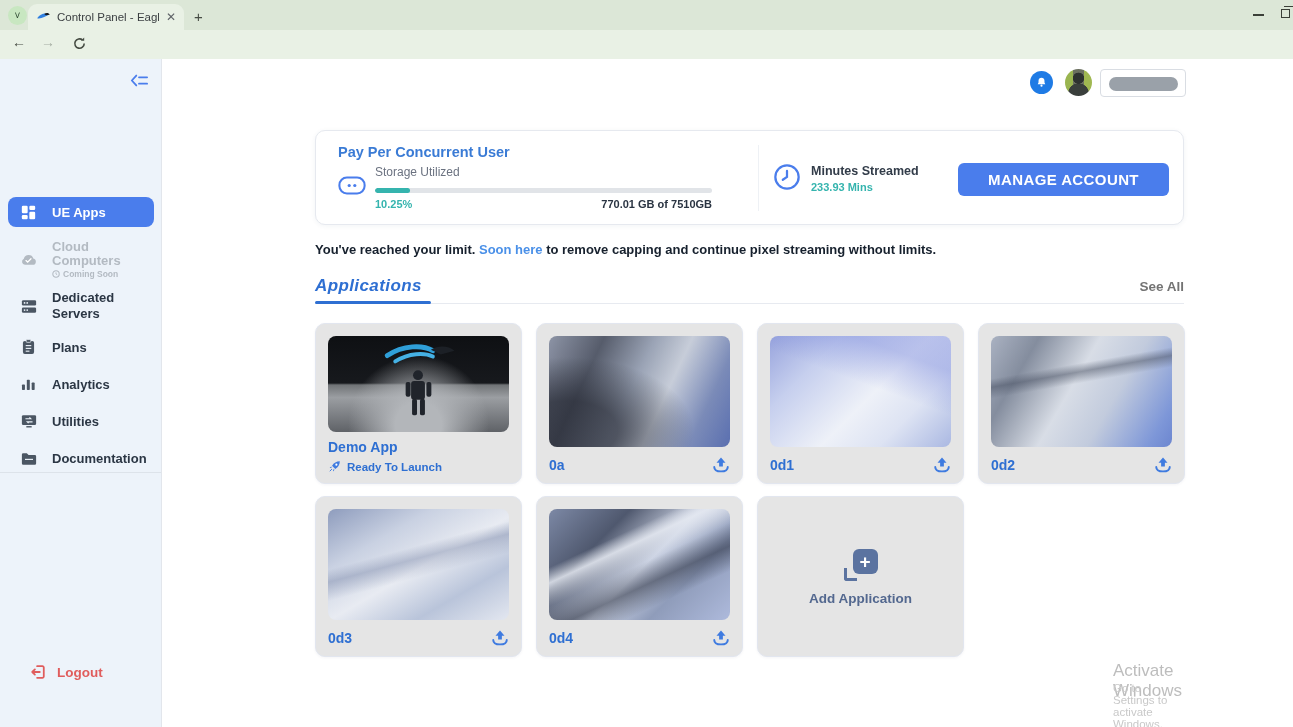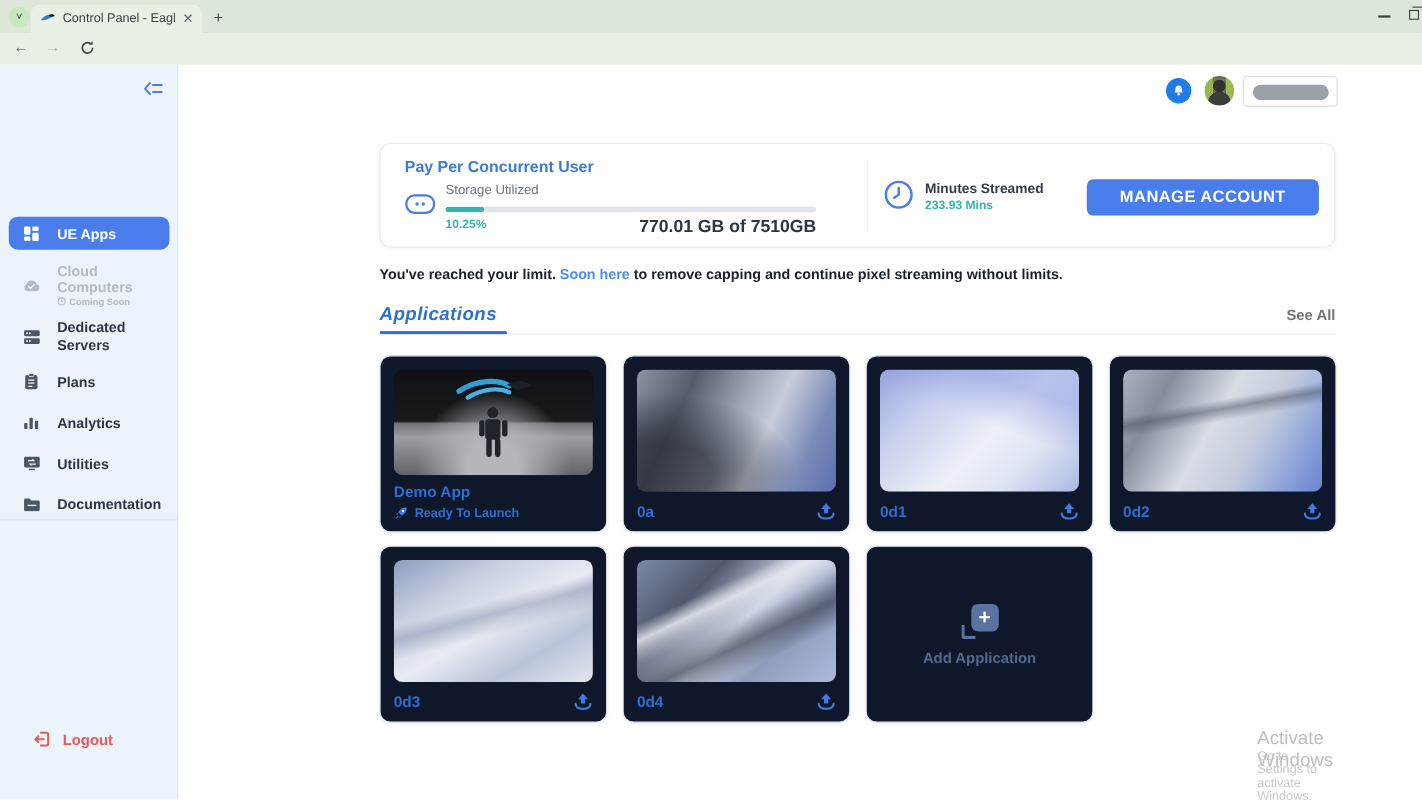--- a/index.html
+++ b/index.html
@@ -43,62 +43,62 @@
   .ni-disabled .two-line { line-height:1.1; }
   .ni-sub { font-size:8.5px; font-weight:600; color:#b3bac2; display:flex; align-items:center; gap:3px; margin-top:1px; }
   .ni-wrap { margin-bottom:15px; }
   .ni-wrap .lbl { width:82px; line-height:1.25; }
   .ni { height:20px; margin-bottom:17px; }
   .side-divider { position:absolute; left:0; top:413px; width:161px; border-top:1px solid #dde3ea; }
   .logout { position:absolute; left:30px; top:605px; display:flex; align-items:center; gap:11px;
     color:#e05c5c; font-size:13.5px; font-weight:700; }
 
   
-  .main { position:absolute; left:162px; top:0; width:1007px; height:668px;margin-left:30px; }
+  .main { position:absolute; left:162px; top:0; width:1007px; height:668px; }
   .bell-btn { position:absolute; left:868px; top:12px; width:23px; height:23px; border-radius:50%;
     background:#1f7be5; display:flex; align-items:center; justify-content:center; }
   .avatar { position:absolute; left:903px; top:10px; width:27px; height:27px; border-radius:50%;
     background:
       radial-gradient(circle at 50% 34%, #2e3230 0 24%, transparent 26%),
       radial-gradient(circle at 50% 92%, #3a3f3c 0 36%, transparent 38%),
       linear-gradient(90deg,#9ab550 0 28%, #6b705f 28% 72%, #a0b851 72% 100%); }
   .name-box { position:absolute; left:938px; top:10px; width:86px; height:28px; background:#fff;
     border:1px solid #d9dde3; border-radius:4px; }
   .name-pill { position:absolute; left:8px; top:7px; width:69px; height:14px; border-radius:7px; background:#9aa1a9; }
 
   .plan-card { position:absolute; left:153px; top:71px; width:869px; height:95px; background:#fff;
     border:1px solid #e6e9ef; border-radius:10px; box-shadow:0 1px 5px rgba(40,60,110,.06); }
   .plan-title { position:absolute; left:22px; top:13px; font-size:14.5px; font-weight:700; color:#3a7bd5; }
   .storage-ico { position:absolute; left:22px; top:45px; }
   .storage-label { position:absolute; left:59px; top:34px; font-size:12px; color:#6b7280; }
   .bar { position:absolute; left:59px; top:57px; width:337px; height:5px; border-radius:3px; background:#e1e4e8; overflow:hidden; }
   .fill { height:5px; background:#35b4ae; border-radius:3px; }
   .pct { position:absolute; left:59px; top:67px; font-size:11px; font-weight:700; color:#35b4ae; }
   .storage-detail { position:absolute; left:59px; top:67px; width:337px; text-align:right;
-    font-size:16px; font-weight:700; color:#2a3442; }
+    font-size:11px; font-weight:700; color:#2a3442; }
   .pc-divider { position:absolute; left:442px; top:14px; height:66px; border-left:1px solid #eef1f5; }
   .clock-ico { position:absolute; left:457px; top:32px; }
   .min-label { position:absolute; left:495px; top:33px; font-size:12.5px; font-weight:600; color:#323c49;text-align:center; }
   .min-value { position:absolute; left:495px; top:50px; font-size:11px; font-weight:700; color:#35b4ae; }
   .manage-btn { position:absolute; left:642px; top:32px; width:211px; height:33px; background:#4a7dec;
     border:none; border-radius:6px; color:#fff; font-size:15px; font-weight:700; letter-spacing:.4px;
     font-family:"Liberation Sans", sans-serif; }
 
   .limit-text { position:absolute; left:153px; top:183px; font-size:13px; font-weight:600; color:#16202d; }
   .limit-text .link { color:#4a90e8; }
 
   .apps-header { position:absolute; left:153px; top:217px; width:869px; }
   .apps-row { display:flex; justify-content:space-between; align-items:baseline; }
   .apps-title { font-size:17px; font-weight:800; font-style:italic; color:#2e6fd2; letter-spacing:.4px; }
   .see-all { font-size:13.5px; font-weight:700; color:#737373; }
   .rule { margin-top:7px; border-bottom:1px solid #e7eaf0; position:relative; }
   .rule-accent { position:absolute; left:0; top:-2px; width:116px; border-bottom:3px solid #2e6fd2; border-radius:2px; }
 
   .grid { position:absolute; left:153px; top:264px; width:884px; display:flex; flex-wrap:wrap; gap:12px 14px; }
-  .card { width:207px; height:161px; background:#0f172a; border:1px solid #e2e6ef; border-radius:10px;
+  .card { width:207px; height:161px; background:#e5e5e5; border:1px solid #e2e6ef; border-radius:10px;
     box-shadow:0 1px 3px rgba(30,40,80,.05); padding:12px 12px 10px; display:flex; flex-direction:column; }
   .thumb { height:111px; border-radius:8px; position:relative; overflow:hidden; }
   .card-demo .thumb { height:99px; }
   .label-row { margin-top:auto; display:flex; justify-content:space-between; align-items:center; }
   .app-name { font-size:14px; font-weight:700; color:#2e6fd2; }
   .status-row { display:flex; align-items:center; gap:6px; margin-top:5px; }
   .status-text { font-size:11.5px; font-weight:700; color:#2e6fd2; }
   .card-demo .app-name { margin-top:7px; }
 
   .t-demo { background:

